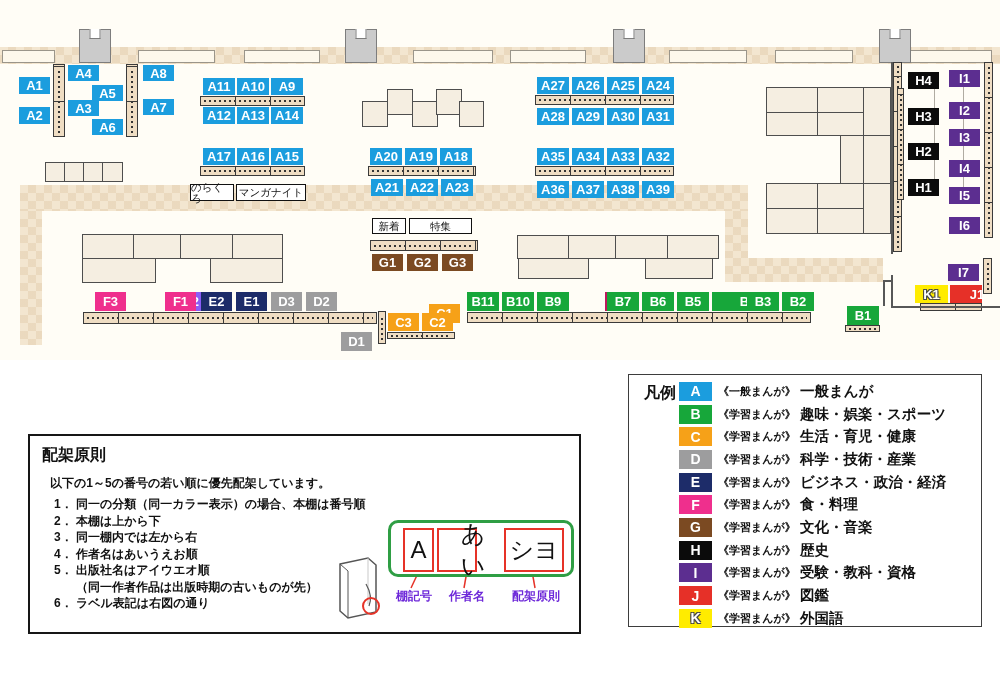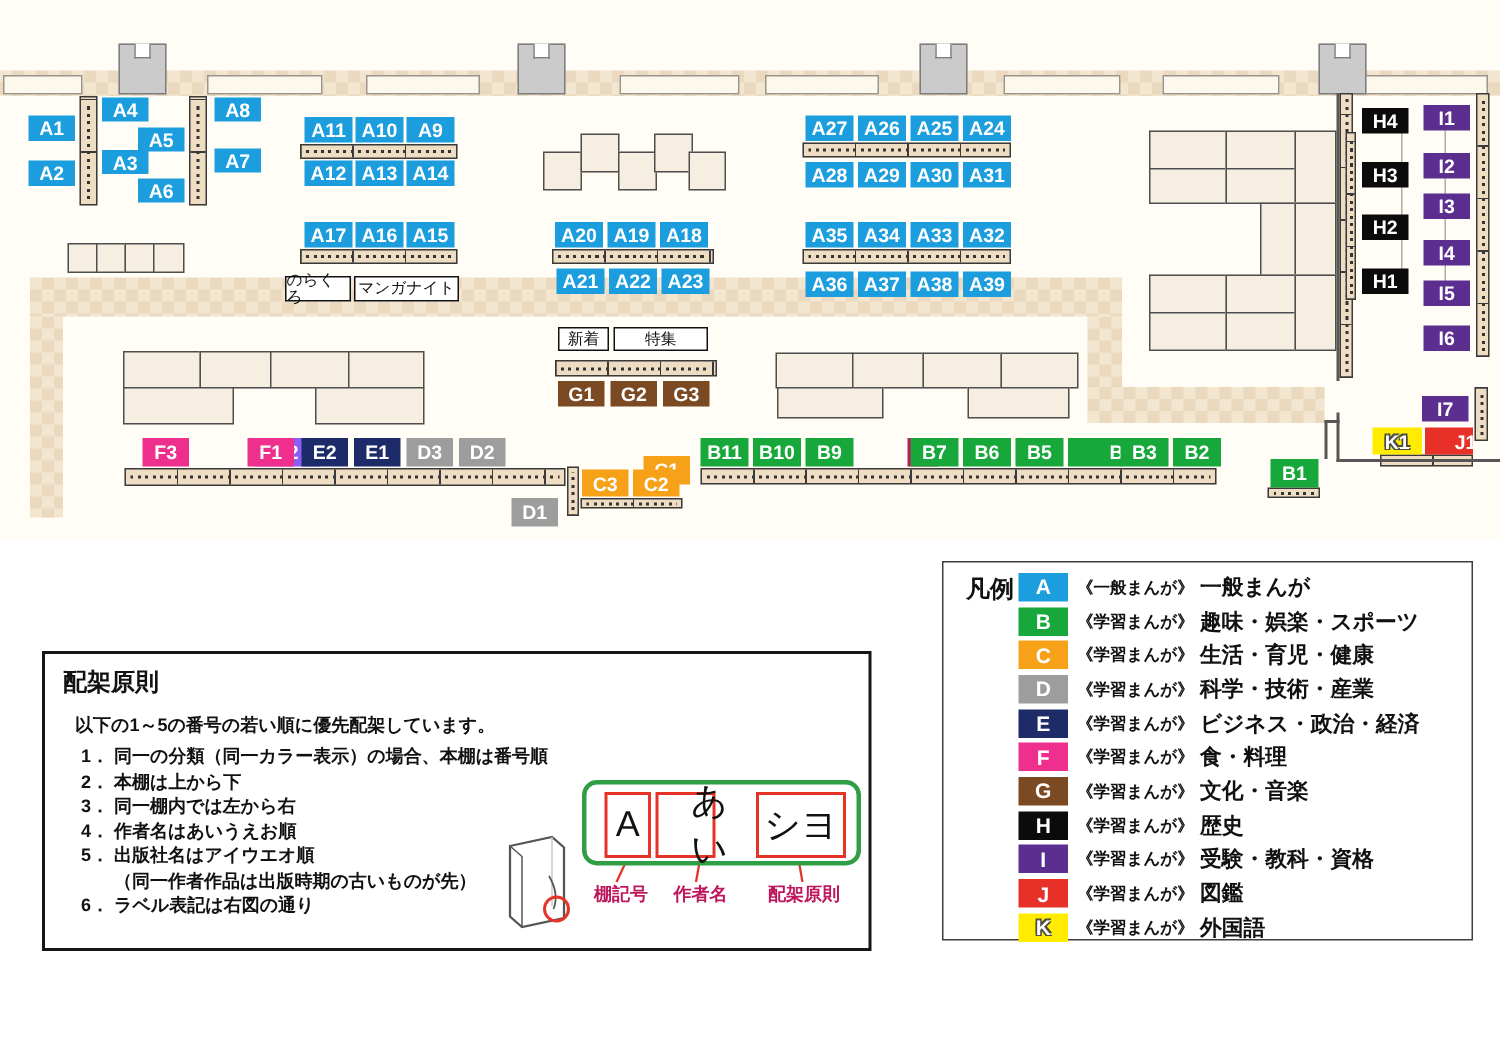--- a/index.html
+++ b/index.html
@@ -47,21 +47,21 @@
   #plist .prow{display:flex;line-height:16.5px;}
   #plist .pnum{width:22px;flex:none;}
   #plist .psub{margin-left:22px;line-height:16.5px;}
   #label-example{position:absolute;left:358px;top:84px;width:186px;height:57px;
     border:3px solid #2f9e44;border-radius:10px;background:#fff;box-shadow:0 0 0 1px #fff inset;}
   .ex-box{position:absolute;top:5px;border:2px solid #e63328;display:flex;align-items:center;
     justify-content:center;font-size:24px;color:#111;height:44px;background:#fff;}
   #ex-code{left:12px;width:31px;}
   #ex-author{left:46px;width:40px;padding-left:32px;}
   #ex-pub{left:113px;width:60px;}
-  .pointer-label{position:absolute;font-size:12px;font-weight:bold;color:#be185d;white-space:nowrap;}
+  .pointer-label{position:absolute;font-size:12px;font-weight:bold;color:#6d28d9;white-space:nowrap;}
   #ptr-0{left:366px;top:152px;}
   #ptr-1{left:419px;top:152px;}
   #ptr-2{left:482px;top:152px;}
 
   
   #legend{position:absolute;left:628px;top:374px;width:354px;height:253px;
     border:1px solid #3d3d3d;background:#fff;color:#111;}
   #legend .title{position:absolute;left:15px;top:8px;font-size:16px;font-weight:bold;}
   #legend-rows{position:absolute;left:50px;top:5px;}
   .legend-row{display:flex;align-items:center;height:22.7px;}

